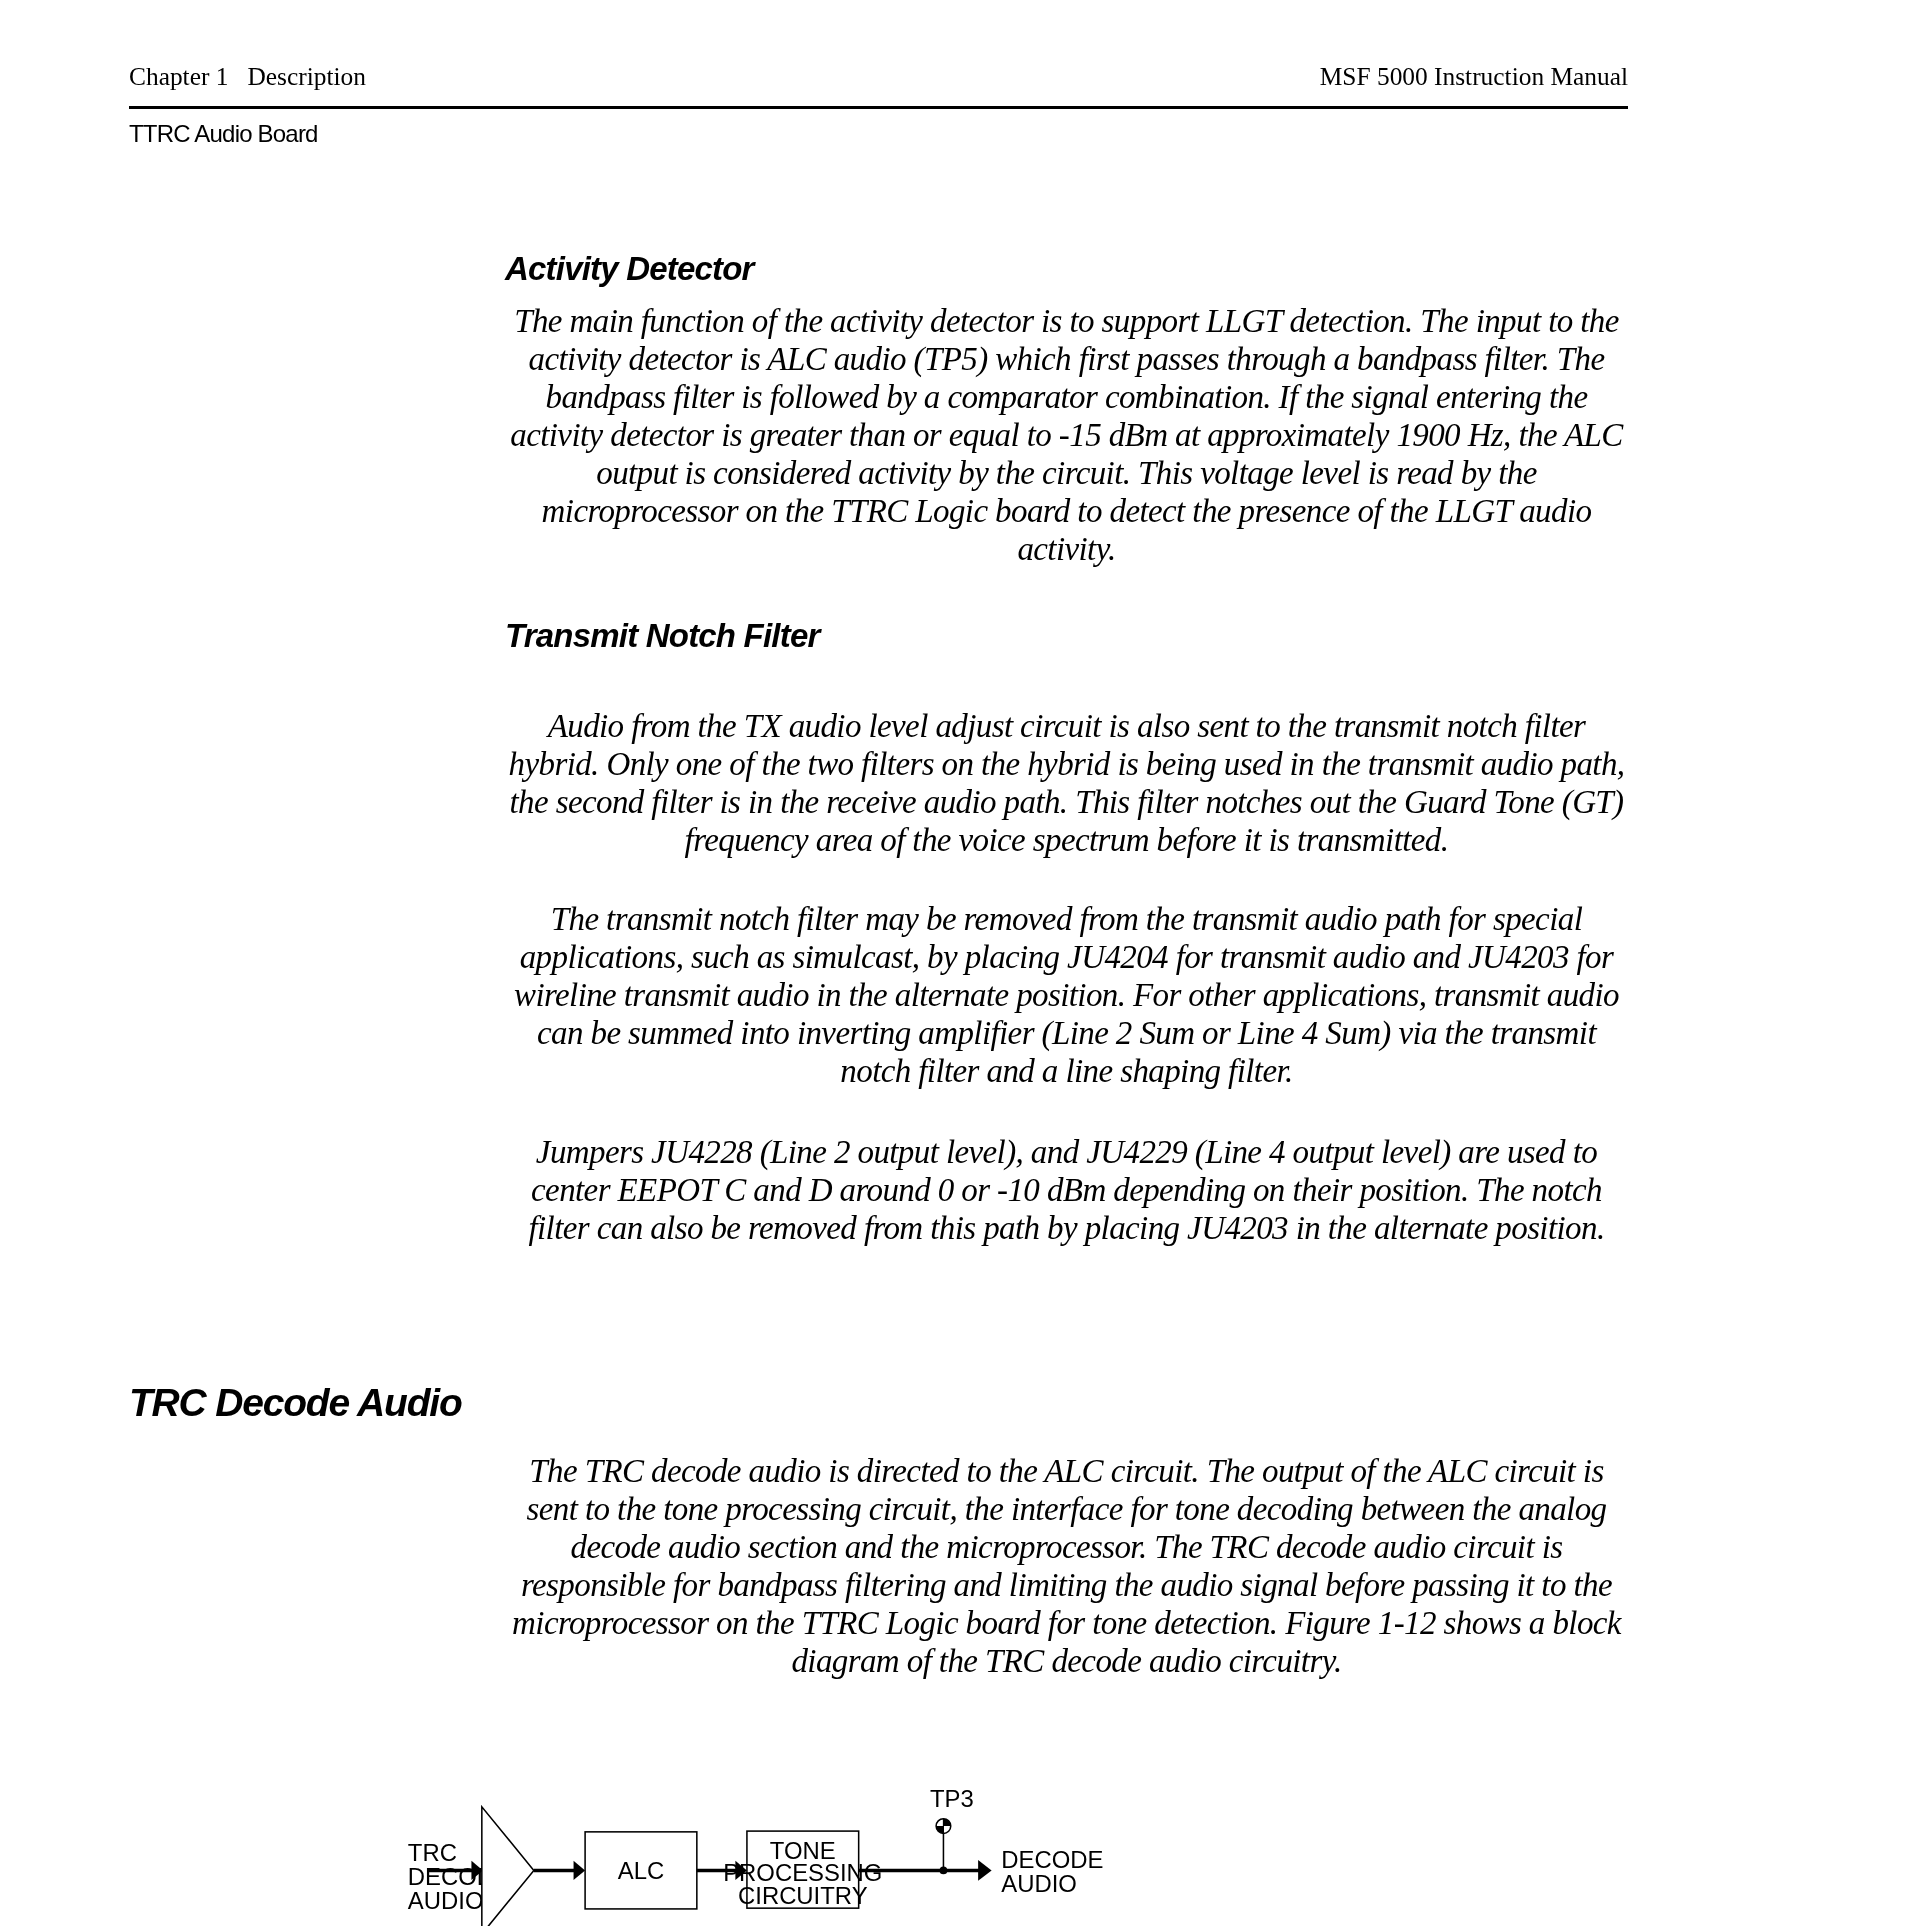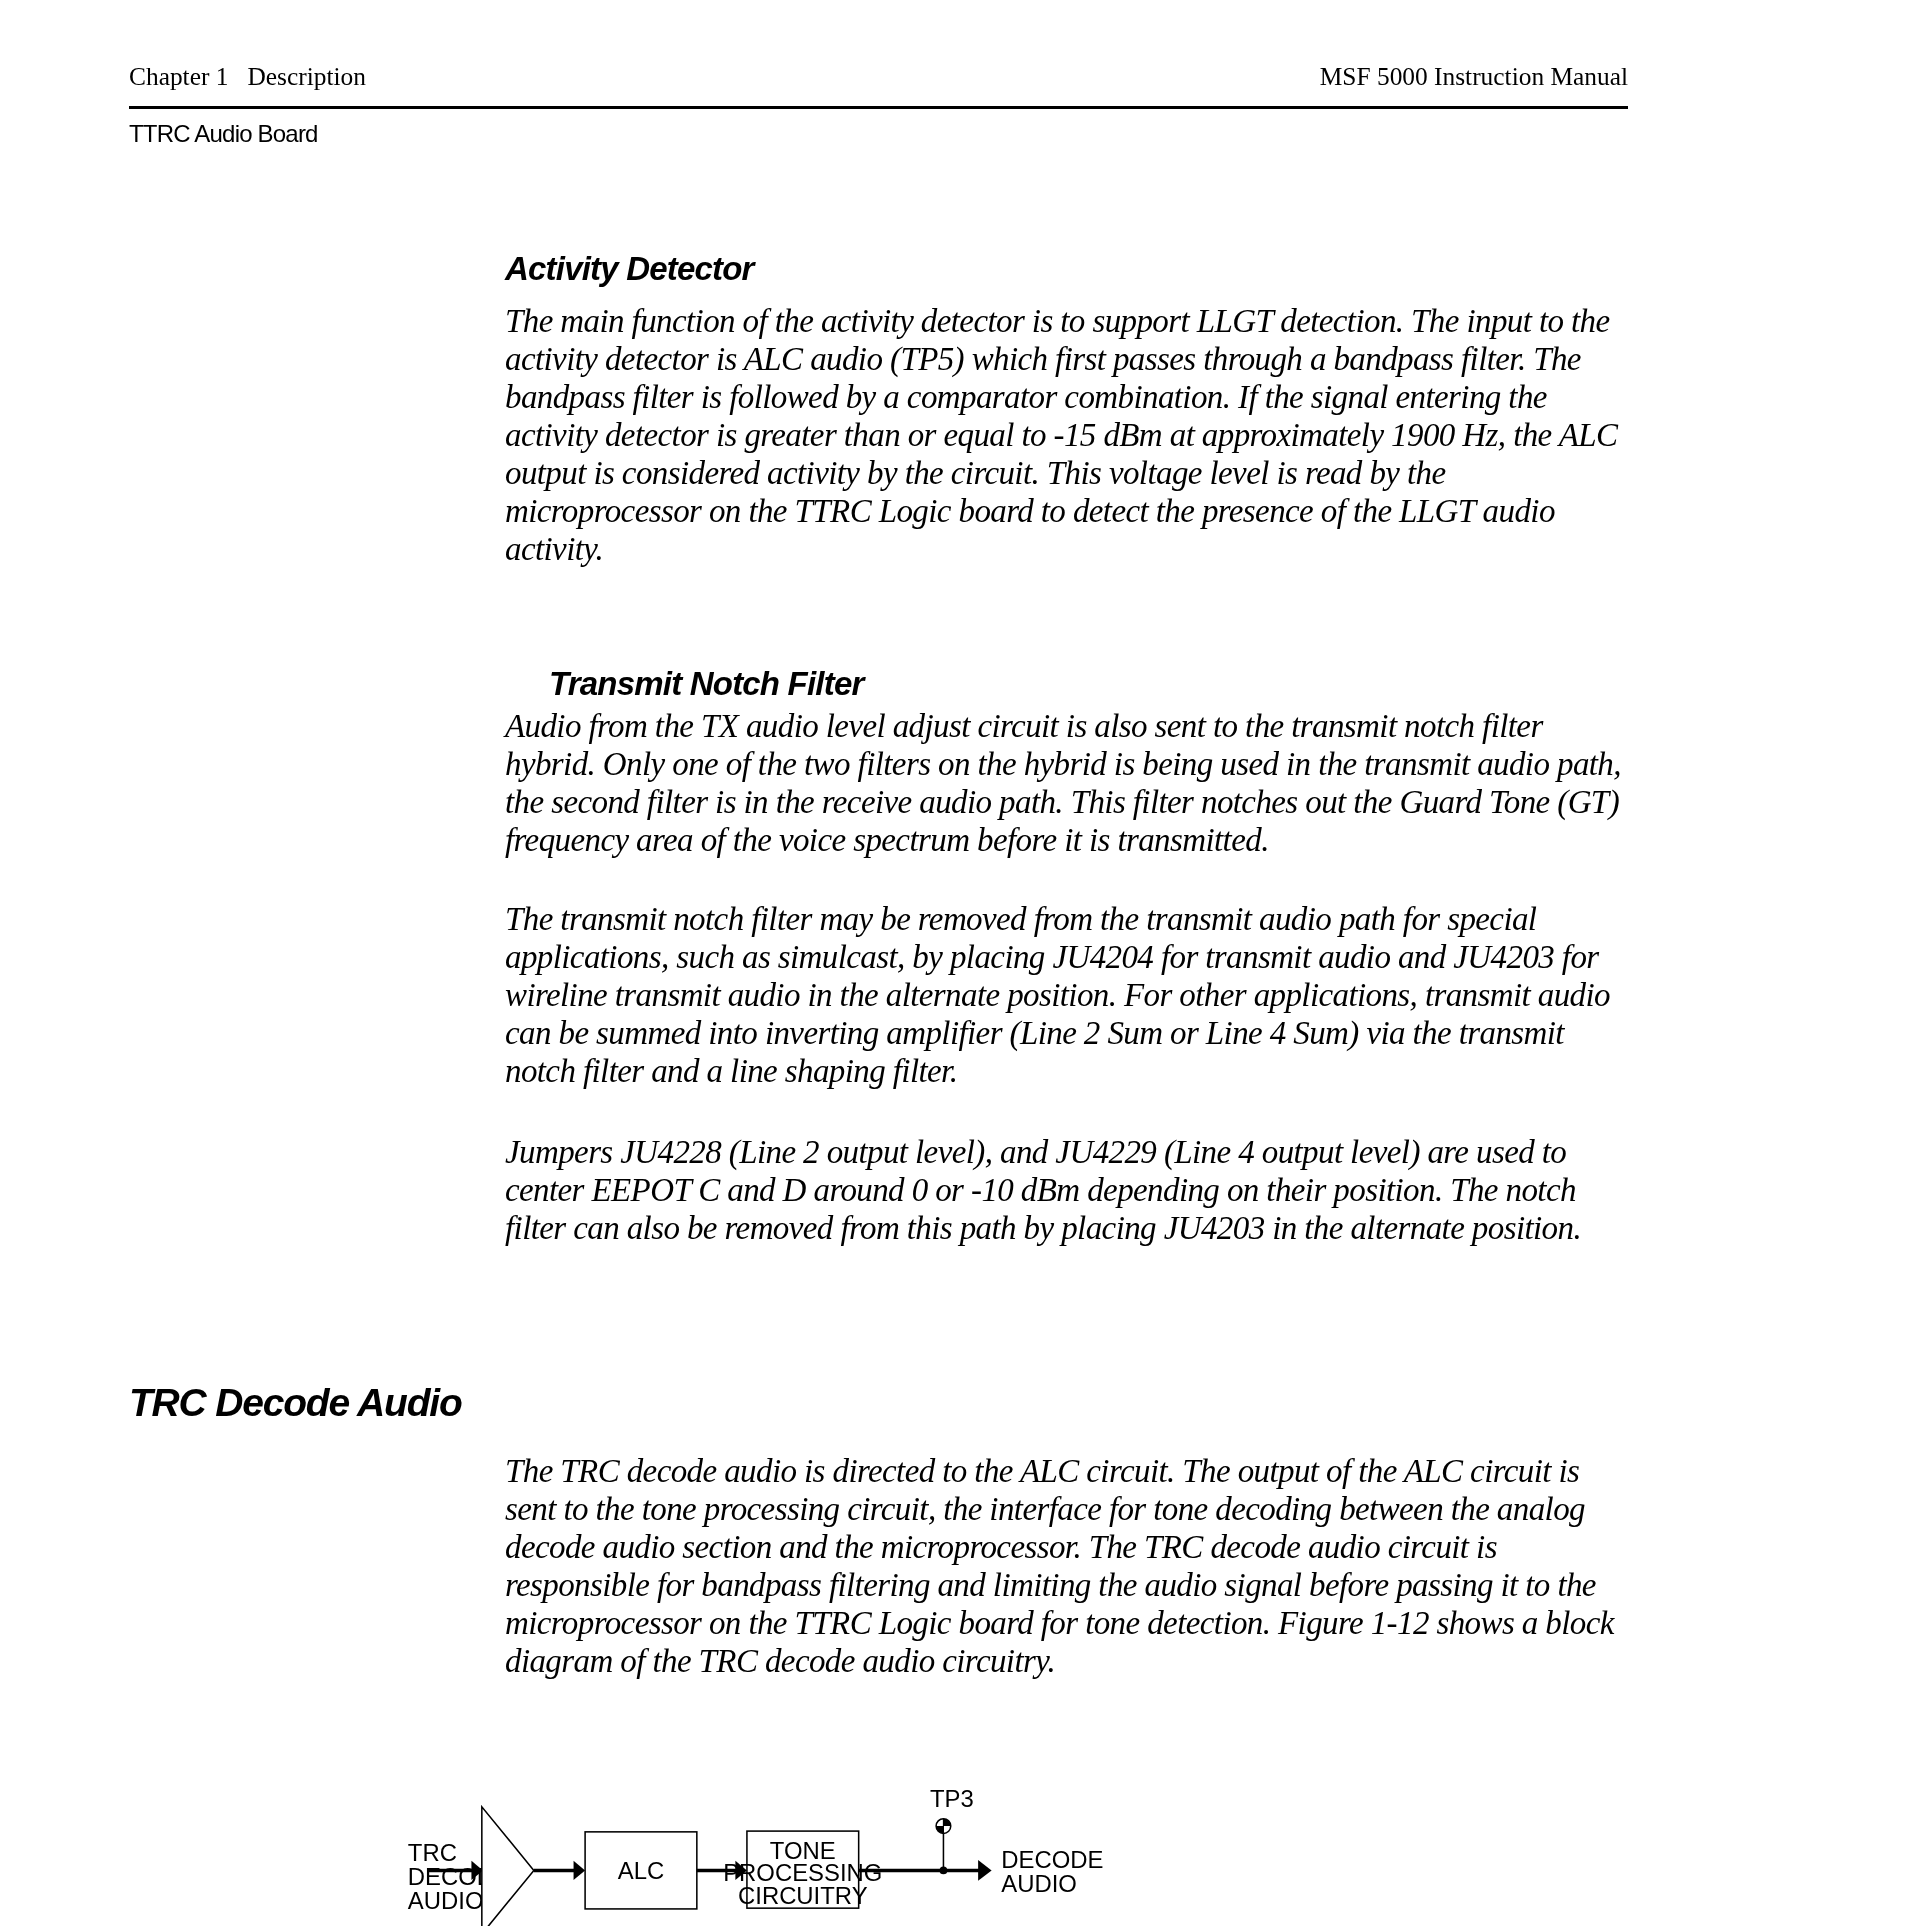--- a/index.html
+++ b/index.html
@@ -1,17 +1,17 @@
 <!DOCTYPE html>
 <html style="font-size:6.2px"><head>
 <meta charset="utf-8">
 <style>
   html, body { margin:0; padding:0; background:#ffffff; }
   body { width:1936px; height:2553px; position:relative; overflow:hidden; color:#000; }
-  .serif { font-family: "Liberation Serif", "DejaVu Serif", serif; }
+  .serif { font-family: "Liberation Serif", "DejaVu Serif", serif; text-align: center; }
   .sans { font-family: "Liberation Sans", "DejaVu Sans", sans-serif; }
   .abs { position:absolute; }
 
   .hdr-left { left:129px; top:62px; font-size:25.4px; }
   .hdr-right { right:308px; top:62px; font-size:25.4px; }
   .hdr-rule { left:129px; top:106px; width:1499px; height:2.7px; background:#000; }
   .section-label { left:129px; top:120px; font-size:24px; font-weight:normal; letter-spacing:-0.8px; }
 
   .col { left:505px; width:1123px;font-style:italic; }
   .h2 { font-size:33px; font-weight:bold; letter-spacing:-0.8px; }
@@ -25,21 +25,21 @@
 <body>
 
 <div class="abs serif hdr-left" style="white-space:pre;">Chapter 1   Description</div>
 <div class="abs serif hdr-right">MSF 5000 Instruction Manual</div>
 <div class="abs hdr-rule"></div>
 <div class="abs sans section-label">TTRC Audio Board</div>
 
 <div class="abs sans h2 col" style="top:250px;">Activity Detector</div>
 <p class="abs serif p col" style="top:302px;">The main function of the activity detector is to support LLGT detection. The input to the activity detector is ALC audio (TP5) which first passes through a bandpass filter. The bandpass filter is followed by a comparator combination. If the signal entering the activity detector is greater than or equal to -15 dBm at approximately 1900 Hz, the ALC output is considered activity by the circuit. This voltage level is read by the microprocessor on the TTRC Logic board to detect the presence of the LLGT audio activity.</p>
 
-<div class="abs sans h2 col" style="top:665px;margin-left:44px;">Transmit Notch Filter</div>
+<div class="abs sans h2 col" style="top:617px;">Transmit Notch Filter</div>
 <p class="abs serif p col" style="top:707px;">Audio from the TX audio level adjust circuit is also sent to the transmit notch filter hybrid. Only one of the two filters on the hybrid is being used in the transmit audio path, the second filter is in the receive audio path. This filter notches out the Guard Tone (GT) frequency area of the voice spectrum before it is transmitted.</p>
 <p class="abs serif p col" style="top:900px;">The transmit notch filter may be removed from the transmit audio path for special applications, such as simulcast, by placing JU4204 for transmit audio and JU4203 for wireline transmit audio in the alternate position. For other applications, transmit audio can be summed into inverting amplifier (Line 2 Sum or Line 4 Sum) via the transmit notch filter and a line shaping filter.</p>
 <p class="abs serif p col" style="top:1117px;margin-top:16px;">Jumpers JU4228 (Line 2 output level), and JU4229 (Line 4 output level) are used to center EEPOT C and D around 0 or -10 dBm depending on their position. The notch filter can also be removed from this path by placing JU4203 in the alternate position.</p>
 
 <div class="abs sans h1" style="top:1381px;">TRC Decode Audio</div>
 <p class="abs serif p col" style="top:1452px;">The TRC decode audio is directed to the ALC circuit. The output of the ALC circuit is sent to the tone processing circuit, the interface for tone decoding between the analog decode audio section and the microprocessor. The TRC decode audio circuit is responsible for bandpass filtering and limiting the audio signal before passing it to the microprocessor on the TTRC Logic board for tone detection. Figure 1-12 shows a block diagram of the TRC decode audio circuitry.</p>
 
 <svg class="abs diagram" viewBox="0 0 3200 700">
   <defs>
     <marker id="arrow" markerWidth="10" markerHeight="10" refX="9" refY="5" orient="auto" markerUnits="userSpaceOnUse" viewBox="0 0 10 10">

